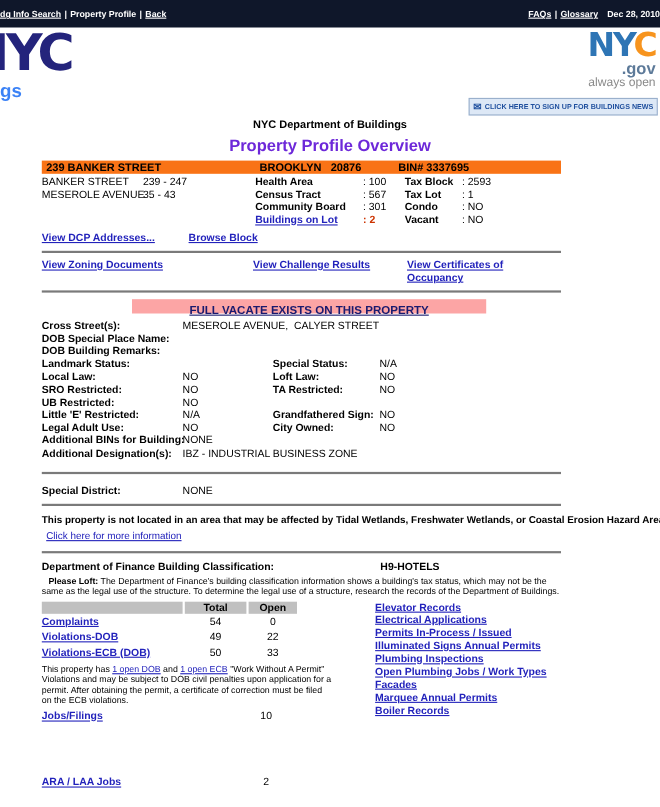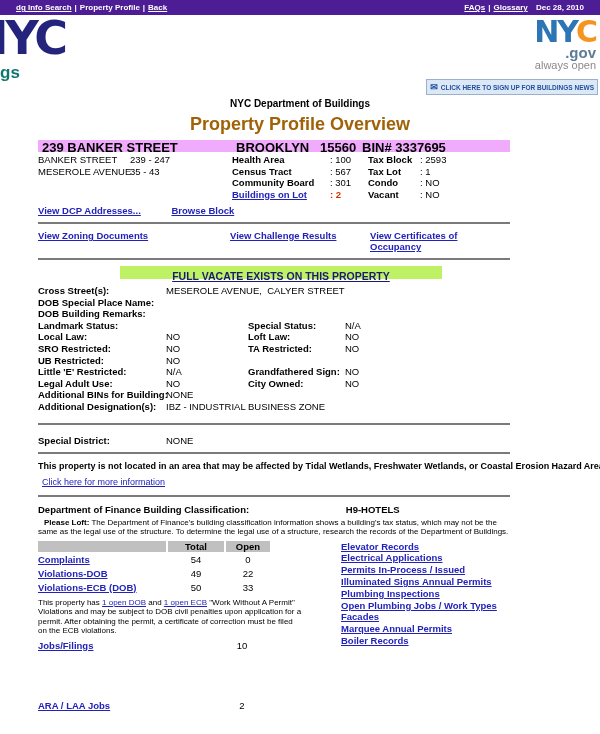--- a/index.html
+++ b/index.html
@@ -1,58 +1,58 @@
 <!DOCTYPE html>
 <html><head>
 <meta charset="utf-8">
 <style>
   * { margin:0; padding:0; box-sizing:border-box; }
   html,body { width:600px; height:734px; overflow:hidden; background:#fff;
     font-family:"Liberation Sans", sans-serif; color:#000; }
   a { color:#2222bb; text-decoration:underline; cursor:pointer; }
   .blk { font-weight:bold; }
   
-  .topbar { height:15px; background:#4c1d95; color:#fff; font-size:8px; font-weight:bold;
-    display:flex; justify-content:space-between; align-items:center; padding:0 16px; }
+  .topbar { height:25px; background:#0f172a; color:#fff; font-size:8px; font-weight:bold;
+    display:flex; justify-content:space-between; align-items:center; padding:0 0; }
   .topbar a { color:#fff; }
   .topbar .plain { text-decoration:none; }
   .tsep { margin:0 3px; }
   
   .brand { position:relative; height:77px; }
   .dob-logo { position:absolute; left:-30px; top:-4px; color:#24247c; font-weight:bold;
     font-size:46px; letter-spacing:-3px; font-family:"DejaVu Sans", sans-serif; }
-  .dob-sub { position:absolute; left:0; top:48px; color:#0f766e; font-weight:bold; font-size:17px; }
+  .dob-sub { position:absolute; left:0; top:48px; color:#3b82f6; font-weight:bold; font-size:17px; }
   .nycgov { position:absolute; right:4px; top:2px; text-align:right; line-height:1; }
   .nycgov .letters { font-size:30px; font-weight:bold; letter-spacing:-2px;
     font-family:"DejaVu Sans", sans-serif; }
   .ltr-b { color:#2e75b5; } .ltr-o { color:#f7941e; }
   .nycgov .gov { font-size:15px; font-weight:bold; color:#5d7a99; margin-top:-2px; }
   .nycgov .tag { font-size:11px; color:#8a8a8a;margin-left:21px; }
   .signup { position:absolute; right:2px; top:64px; border:1px solid #9ab0cc; background:#dde8f6;
     font-size:6.5px; font-weight:bold; color:#1f4f9e; padding:2px 3px; display:flex; align-items:center; }
   .signup .env { color:#1f4f9e; font-size:9px; margin-right:3px; }
   
   .agency { text-align:center; font-weight:bold; font-size:10px; margin-top:6px; }
-  .ptitle { text-align:center; font-weight:bold; font-size:18px; color:#a16207; margin-top:5px; }
+  .ptitle { text-align:center; font-weight:bold; font-size:15px; color:#6d28d9; margin-top:5px; }
   
   .content { margin-left:38px; width:472px; }
-  .propbar { margin-top:5px; background:#f0abfc; height:12px; display:grid;
-    grid-template-columns:194px 126px auto; font-size:13px; font-weight:bold;
+  .propbar { margin-top:5px; background:#f97316; height:12px; display:grid;
+    grid-template-columns:194px 126px auto; font-size:10px; font-weight:bold;
     align-items:center; padding-left:4px; white-space:pre; }
   .infogrid { display:grid; grid-template-columns:92px 102px 98px 38px 52px auto;
     font-size:9.5px; line-height:11.5px; margin-top:2px; }
   .infogrid > span { white-space:pre; overflow:visible; }
   .lbl { font-weight:bold; }
   .red { color:#cc3300; font-weight:bold; }
   .toplinks { margin-top:5px; font-size:9.5px; }
   .toplinks a { font-weight:bold; margin-right:28px; }
   .hr { height:2px; background:#7a7a7a; border:0; margin-top:6px; }
   .doclinks { display:grid; grid-template-columns:192px 140px auto; font-size:9.5px; margin-top:6px; }
   .doclinks a { font-weight:bold; }
-  .banner { margin-top:6px; margin-left:82px; width:322px; height:13px; background:#bef264;
+  .banner { margin-top:6px; margin-left:82px; width:322px; height:13px; background:#fca5a5;
     text-align:center; }
   .banner span { font-size:10.5px; font-weight:bold; color:#1a1a6e; text-decoration:underline; }
   .attrs { display:grid; grid-template-columns:128px 82px 97px auto; font-size:9.5px;
     line-height:11.6px; margin-top:6px; }
   .attrs > span { white-space:pre; overflow:visible; }
   .sdrow { margin-top:10px; font-size:9.5px; display:flex; }
   .sdrow .v { margin-left:0px; }
   .notice { margin-top:7px; font-size:9px; font-weight:bold; white-space:nowrap; }
   .notice-link { font-size:9px; margin-left:4px; font-weight:normal; }
   .classrow { margin-top:7px; font-size:9.5px; font-weight:bold; }
@@ -106,21 +106,21 @@
   </div>
 </div>
 
 <div class="agency">NYC Department of Buildings</div>
 <div class="ptitle">Property Profile Overview</div>
 
 <div class="content">
 
   <div class="propbar">
     <span>239 BANKER STREET</span>
-    <span>BROOKLYN   15560</span>
+    <span>BROOKLYN   20876</span>
     <span>BIN# 3337695</span>
   </div>
 
   <div class="infogrid">
     <span>BANKER STREET</span>
     <span>239 - 247</span>
     <span class="lbl">Health Area</span>
     <span>: 100</span>
     <span class="lbl">Tax Block</span>
     <span>: 2593</span>

